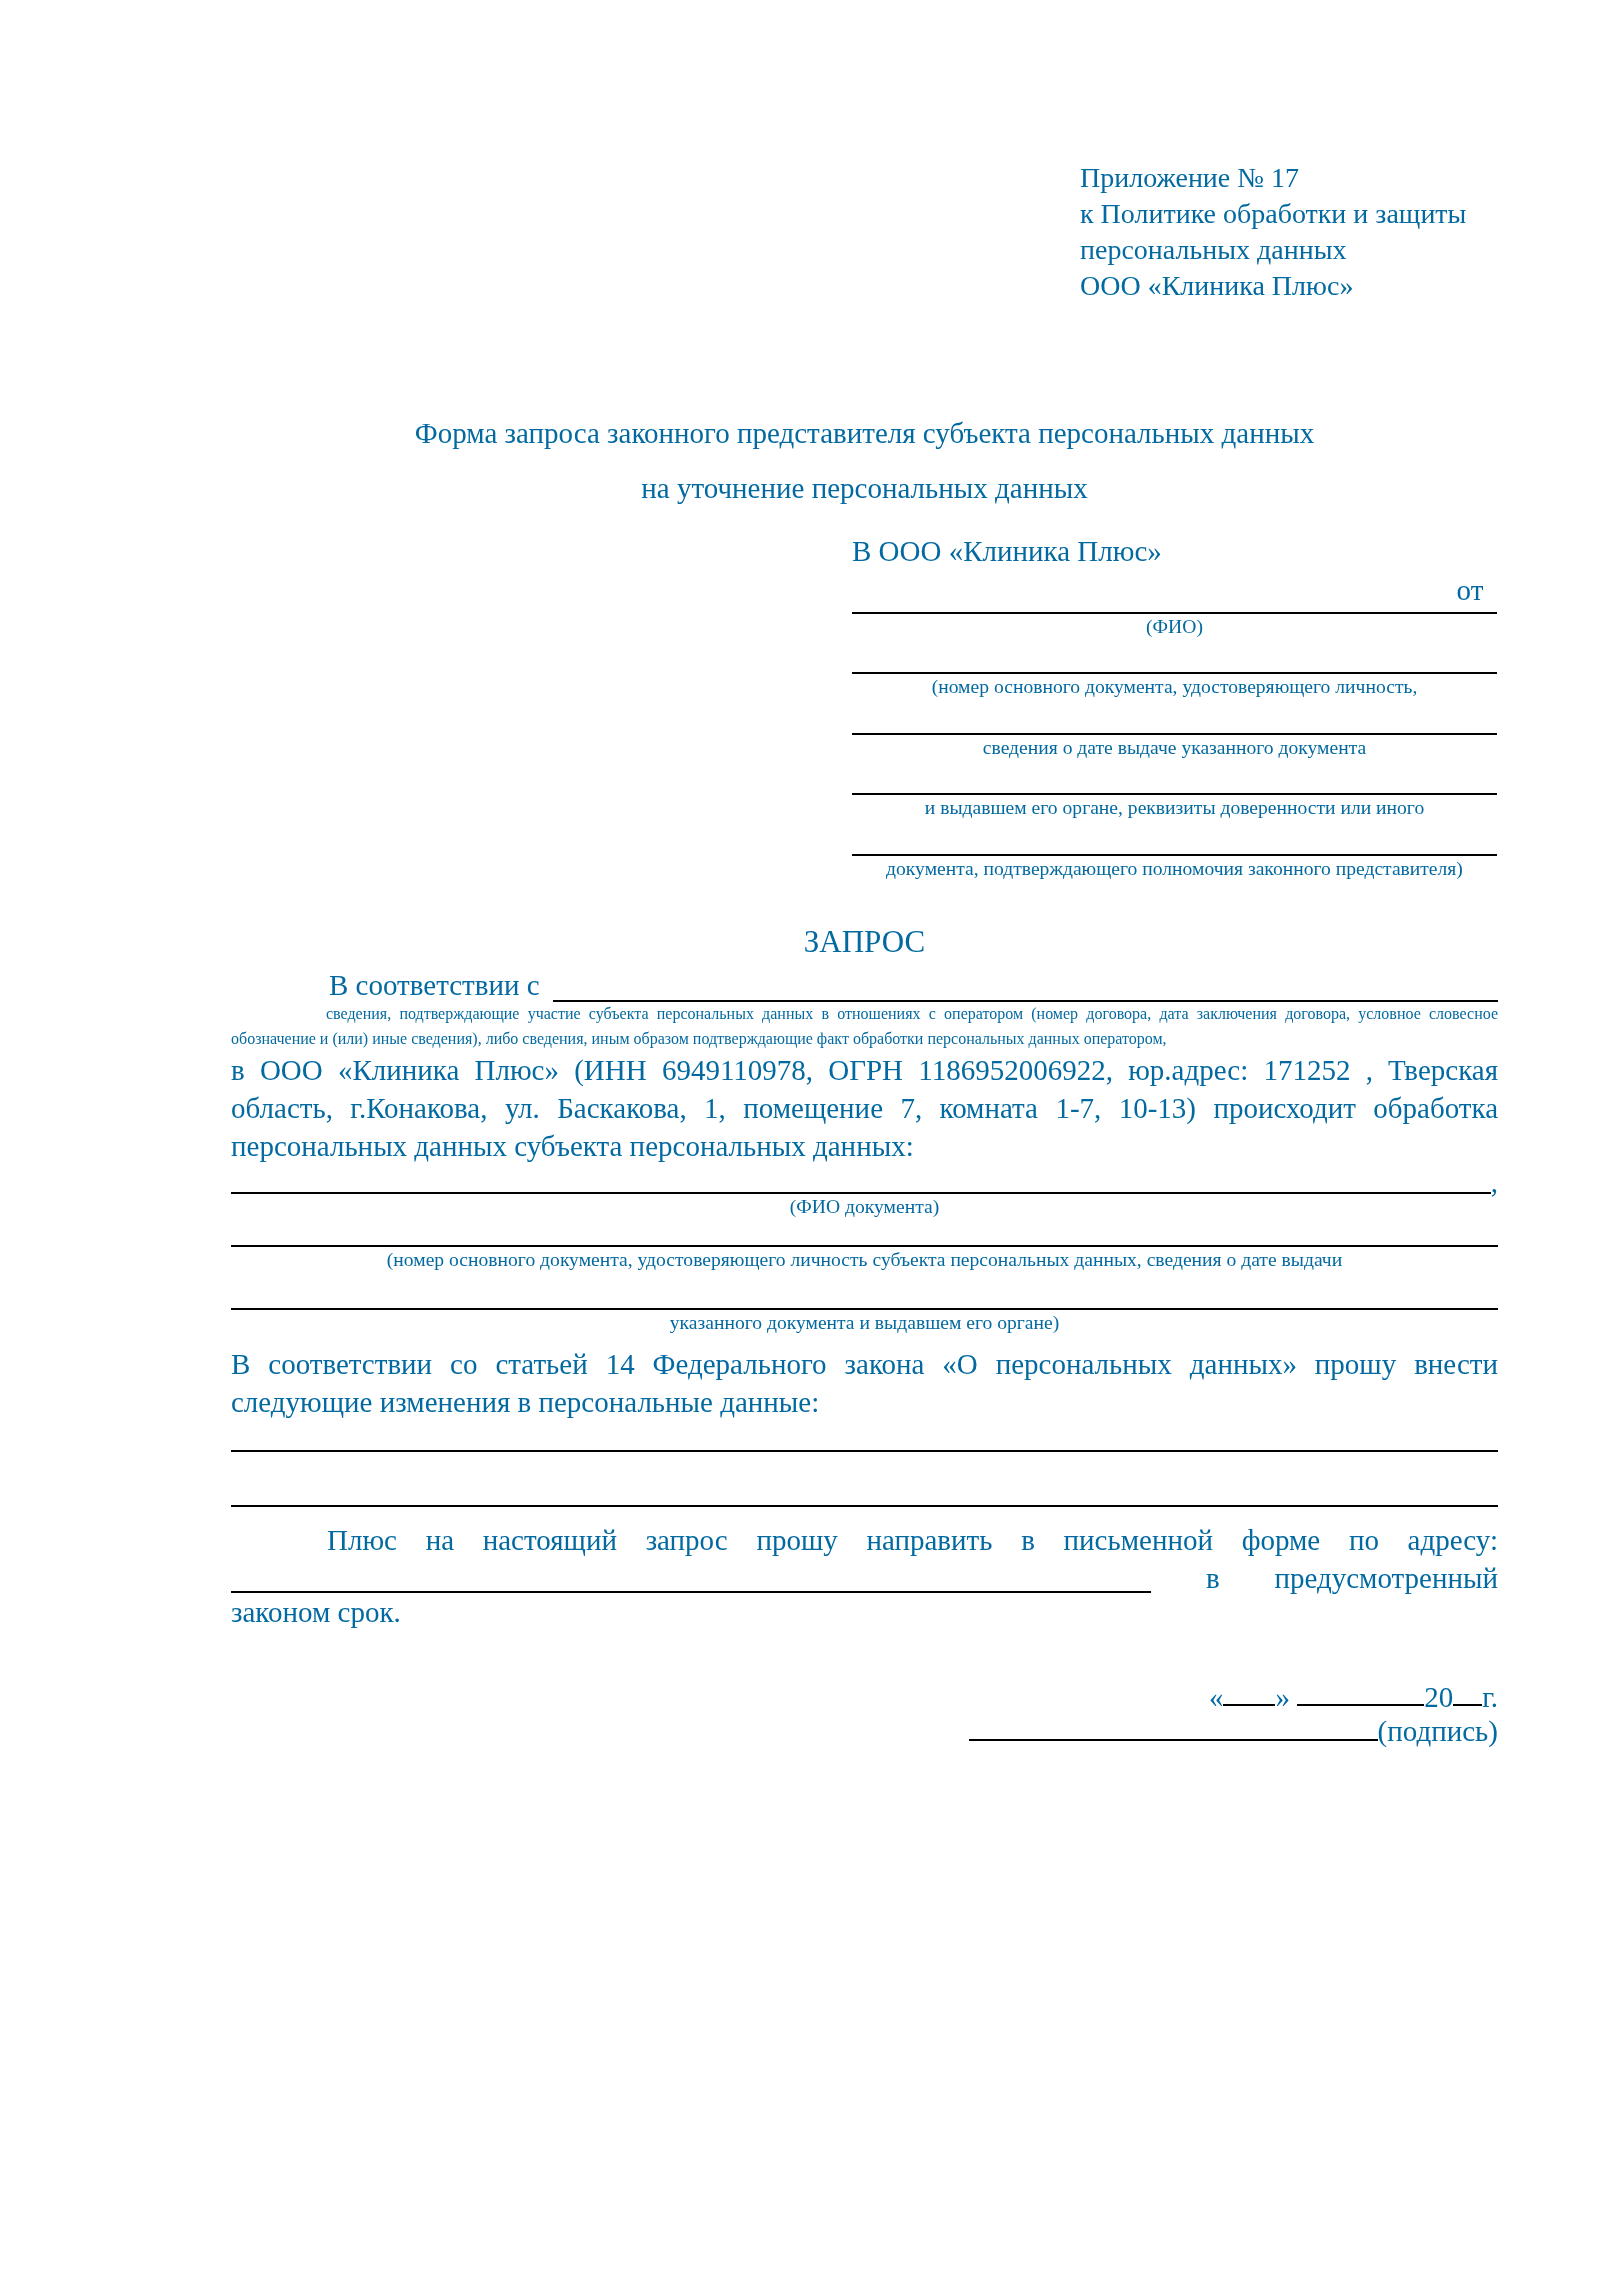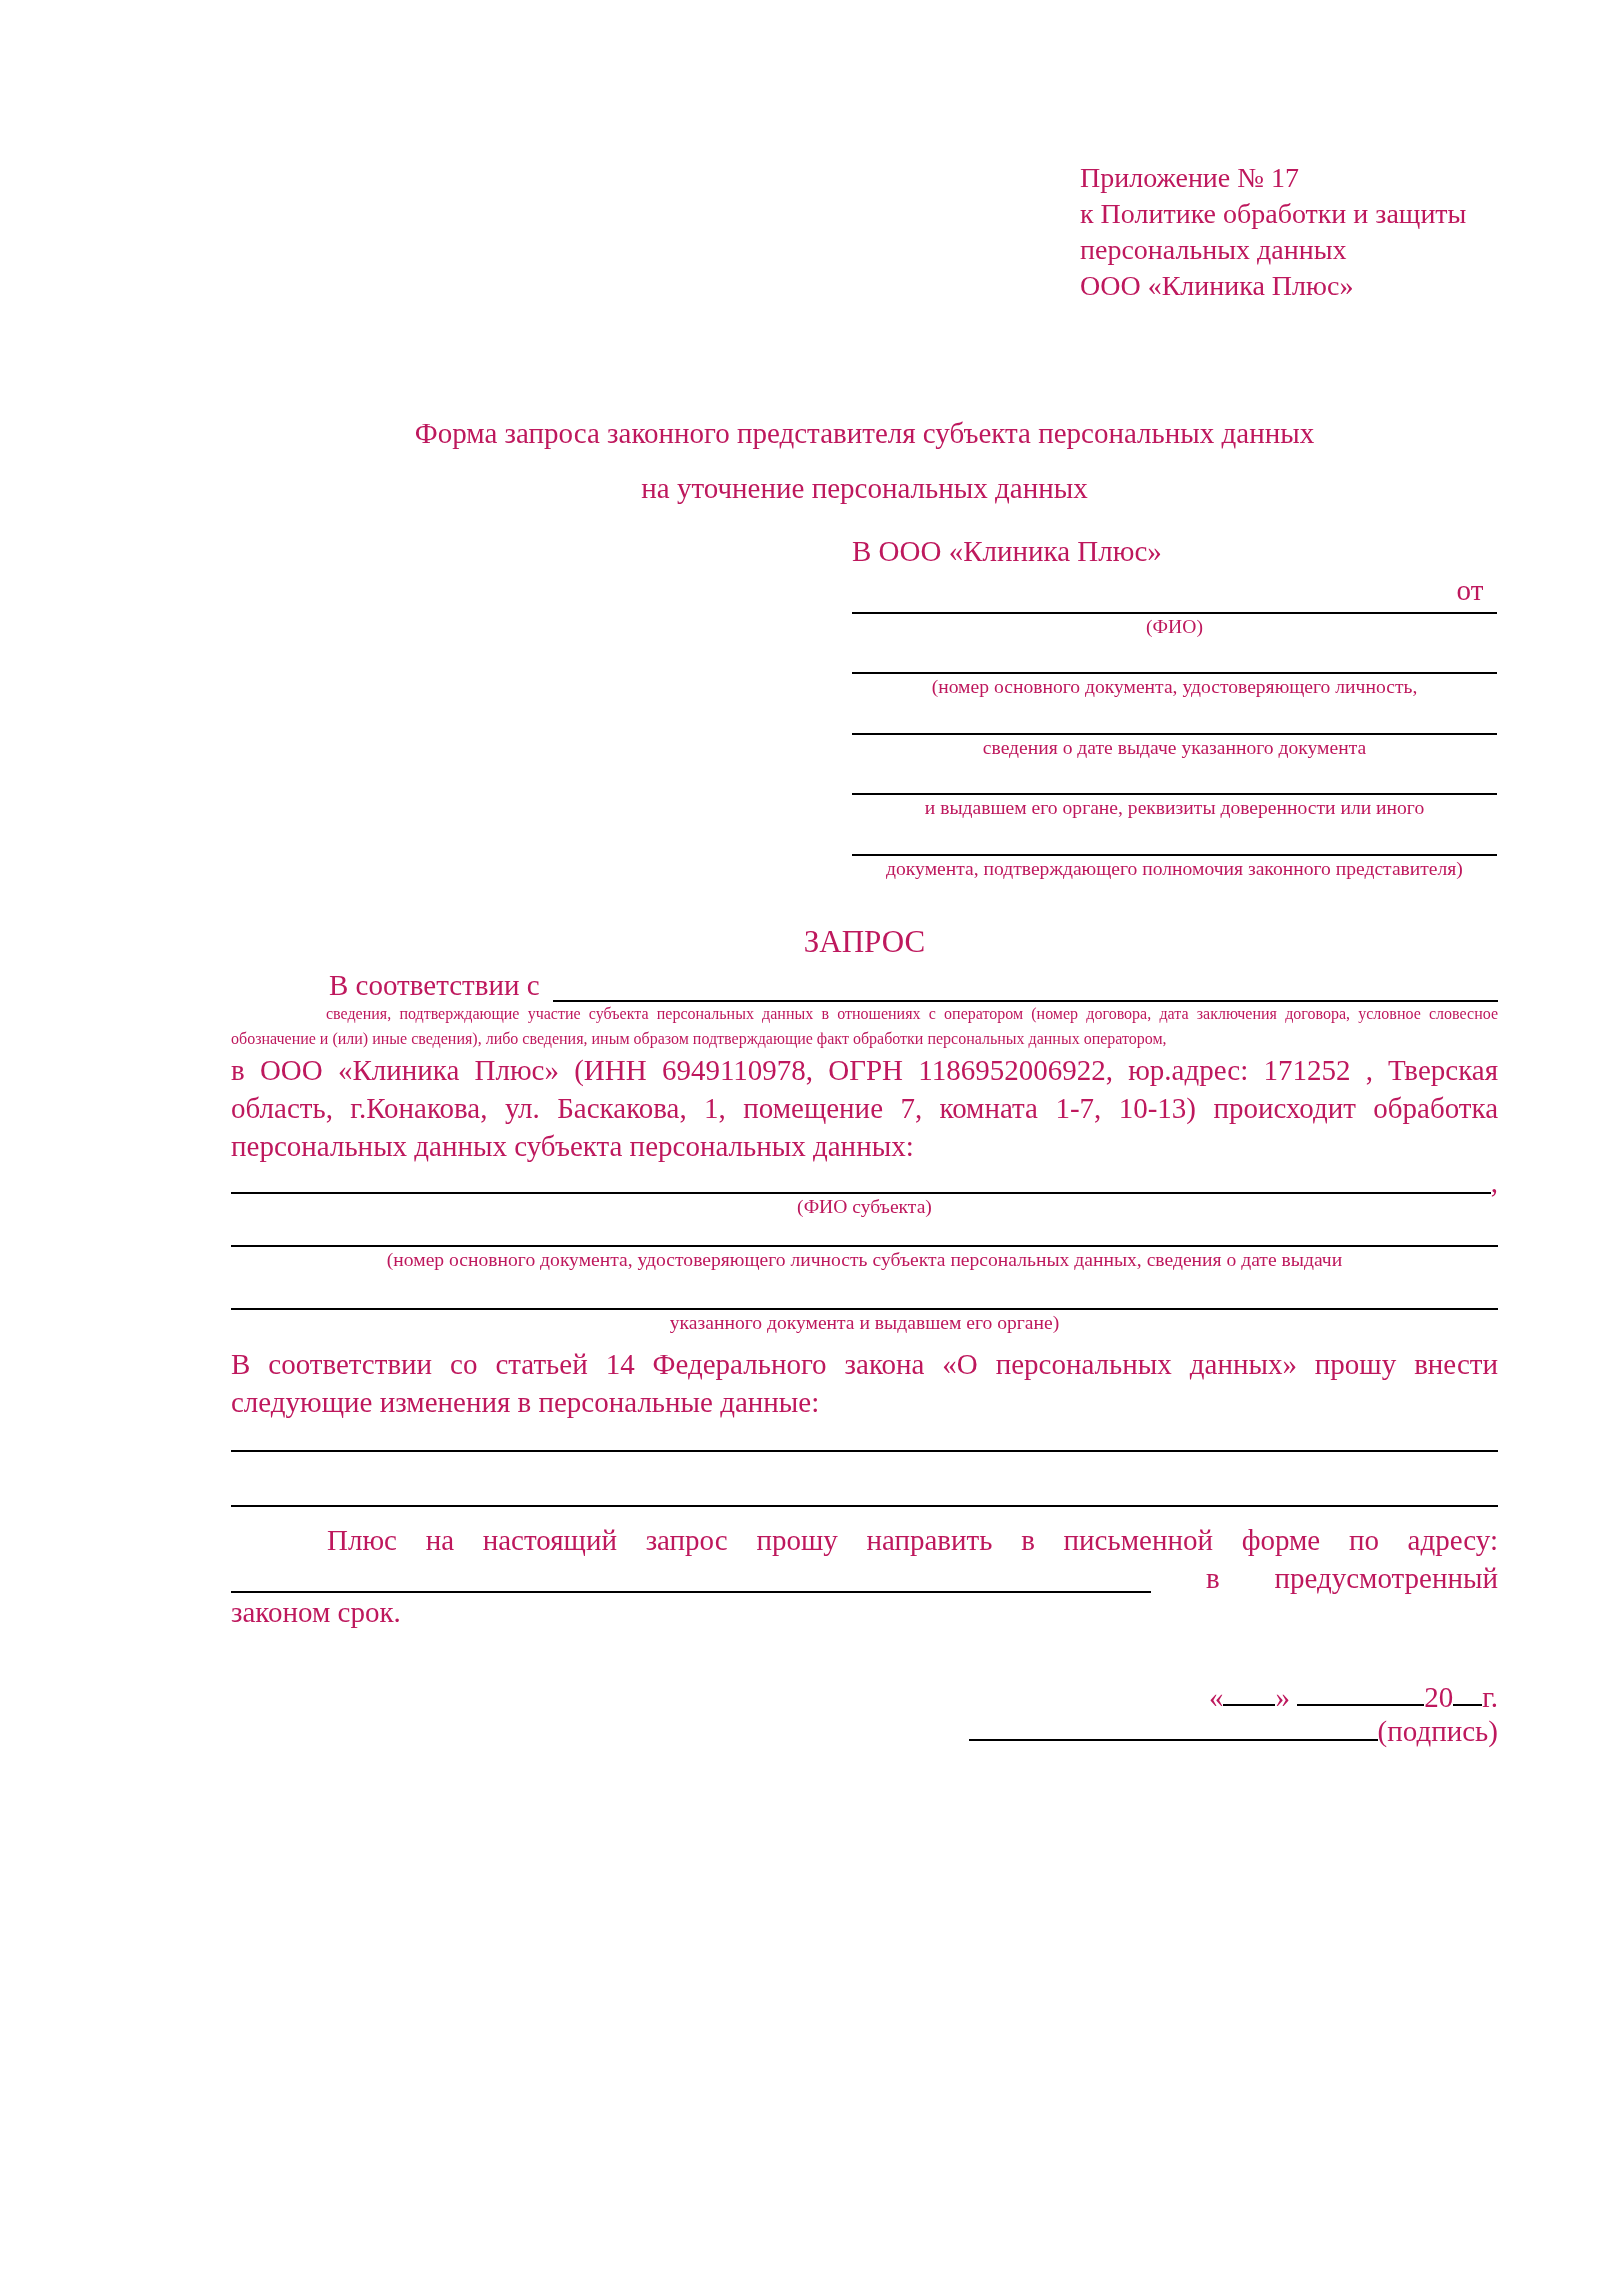--- a/index.html
+++ b/index.html
@@ -5,21 +5,21 @@
   html, body {
     margin: 0;
     padding: 0;
     background: #ffffff;
   }
   .page {
     position: relative;
     width: 1621px;
     height: 2156px;
     background: #ffffff;
-    color: #be185d;
+    color: #0369a1;
     font-family: "Liberation Serif", "DejaVu Serif", serif;
     box-sizing: border-box;
     padding: 160px 123px 0 231px;
     overflow: hidden;
   }
   
   .appendix {
     margin-left: 849px;
     font-size: 28px;
     line-height: 36px;
@@ -189,21 +189,21 @@
   </div>
 
   <div class="footnote">сведения, подтверждающие участие субъекта персональных данных в отношениях с оператором (номер договора, дата заключения договора, условное словесное обозначение и (или) иные сведения), либо сведения, иным образом подтверждающие факт обработки персональных данных оператором,</div>
 
   <div class="body-para">в ООО «Клиника Плюс» (ИНН 6949110978, ОГРН 1186952006922, юр.адрес: 171252 , Тверская область, г.Конакова, ул. Баскакова, 1, помещение 7, комната 1-7, 10-13) происходит обработка персональных данных субъекта персональных данных:</div>
 
   <div class="subject-row">
     <span class="fill"></span>
     <span class="comma">,</span>
   </div>
-  <div class="wide-caption">(ФИО субъекта)</div>
+  <div class="wide-caption">(ФИО документа)</div>
 
   <div class="blank-wide-1"></div>
   <div class="wide-caption">(номер основного документа, удостоверяющего личность субъекта персональных данных, сведения о дате выдачи</div>
 
   <div class="blank-wide-2"></div>
   <div class="wide-caption">указанного документа и выдавшем его органе)</div>
 
   <div class="body-para law-para">В соответствии со статьей 14 Федерального закона «О персональных данных» прошу внести следующие изменения в персональные данные:</div>
 
   <div class="gap-line-1"></div>

